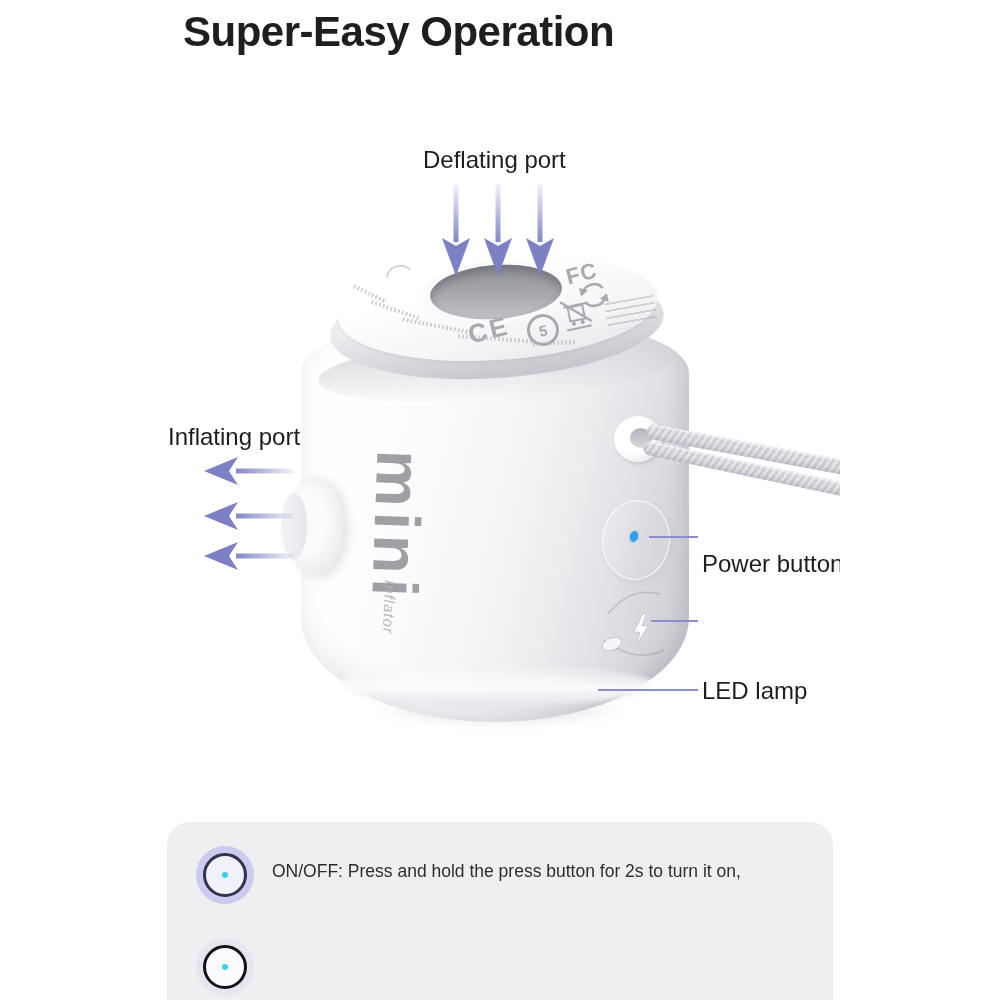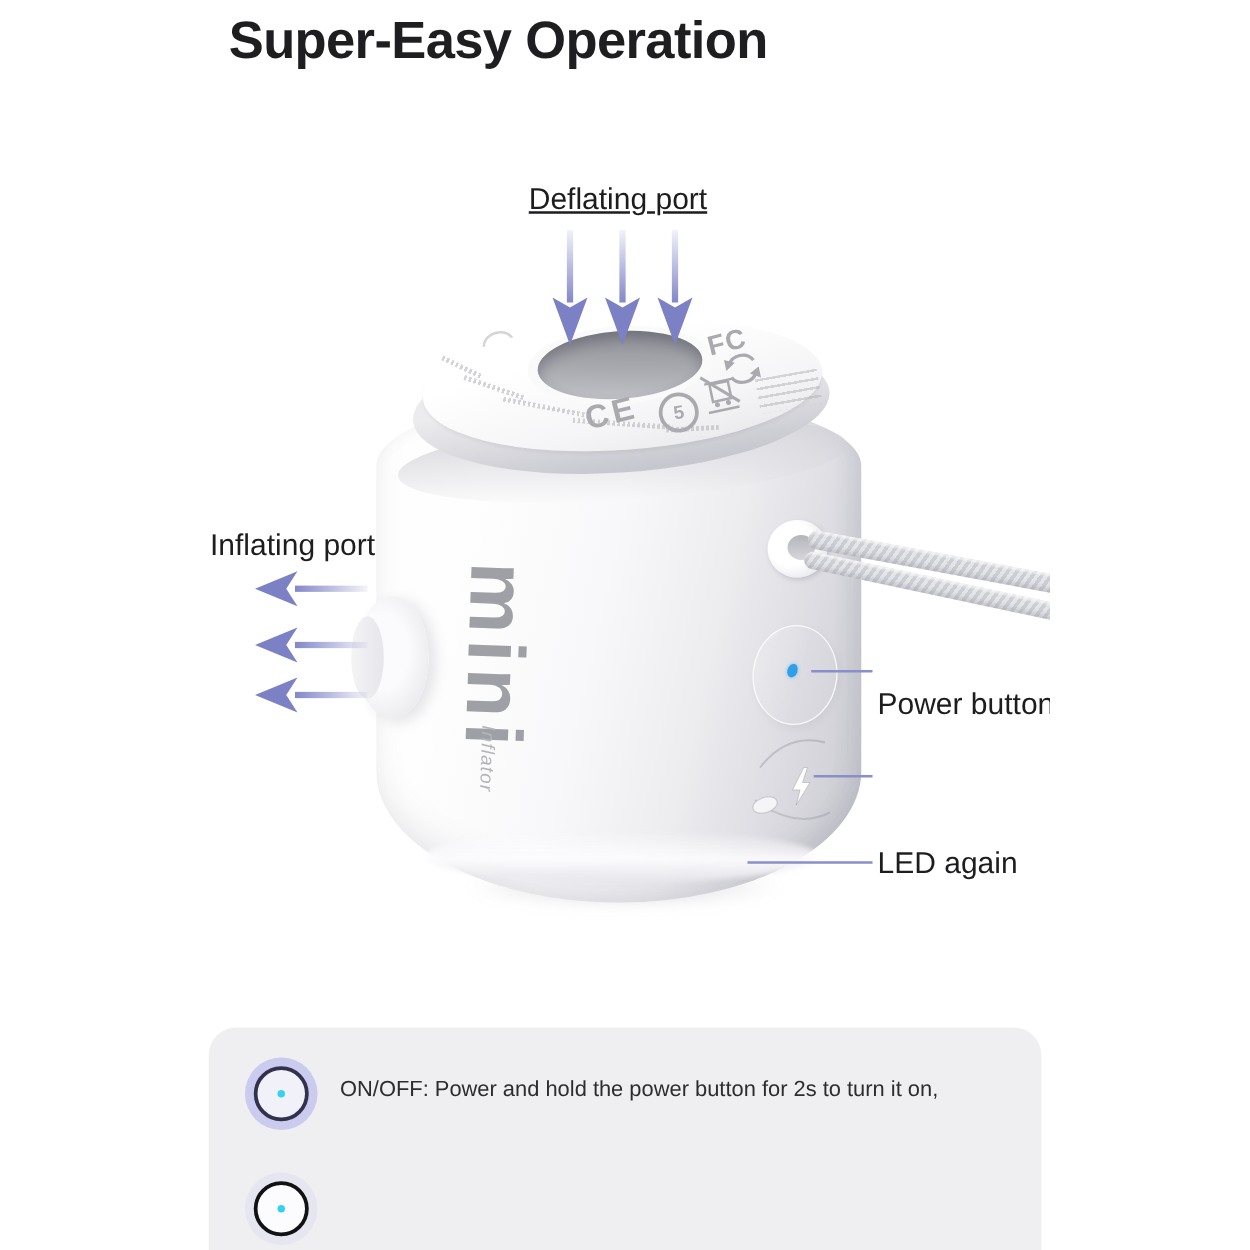--- a/index.html
+++ b/index.html
@@ -3,21 +3,21 @@
 <meta charset="utf-8">
 <style>
   html,body{margin:0;padding:0;background:#ffffff;}
   .canvas{position:relative;width:840px;height:1000px;overflow:hidden;background:#ffffff;
           font-family:"Liberation Sans", sans-serif;}
   .abs{position:absolute;}
 
   
   .title{left:183px;top:8px;font-size:42px;font-weight:bold;color:#1e1e20;letter-spacing:-0.5px;}
   .callout{font-size:24px;color:#1d1d1f;white-space:nowrap;}
-  .lbl-deflate{left:423px;top:146px;text-decoration:underline;}
+  .lbl-deflate{left:423px;top:146px;}
   .lbl-inflate{left:168px;top:423px;}
   .lbl-power{left:702px;top:550px;}
   .lbl-charge{left:702px;top:608px;}
   .lbl-led{left:702px;top:677px;}
 
   .leader{height:2px;background:#8a8ec9;z-index:9;}
   .ln-power{left:649px;top:536px;width:49px;}
   .ln-charge{left:651px;top:620px;width:47px;}
   .ln-led{left:598px;top:689px;width:100px;}
 
@@ -212,28 +212,28 @@
     <div class="abs micro" style="left:370px;top:308px;width:50px;transform:rotate(19deg);"></div>
     <div class="abs micro" style="left:402px;top:324px;width:70px;transform:rotate(11deg);"></div>
     <div class="abs micro" style="left:458px;top:337px;width:80px;transform:rotate(4deg);"></div>
     <div class="abs micro" style="left:533px;top:341px;width:42px;transform:rotate(-3deg);"></div>
   </div>
 
   <div class="abs leader ln-power"></div>
   <div class="abs callout lbl-power">Power button</div>
   <div class="abs leader ln-charge"></div>
   <div class="abs leader ln-led"></div>
-  <div class="abs callout lbl-led">LED again</div>
+  <div class="abs callout lbl-led">LED lamp</div>
 
   <div class="abs panel">
     <div class="abs halo halo1" style="left:29px;top:24px;"></div>
   </div>
   <div class="abs halo halo1"></div>
   <div class="abs ring ring1"></div>
   <div class="abs cyan-dot dot1"></div>
   <div class="abs inst inst1">
-    <div>ON/OFF: Power and hold the power button for 2s to turn it on,</div>
+    <div>ON/OFF: Press and hold the press button for 2s to turn it on,</div>
   </div>
   <div class="abs halo halo2"></div>
   <div class="abs ring ring2"></div>
   <div class="abs cyan-dot dot2"></div>
 
 </div>
 
 </body></html>

